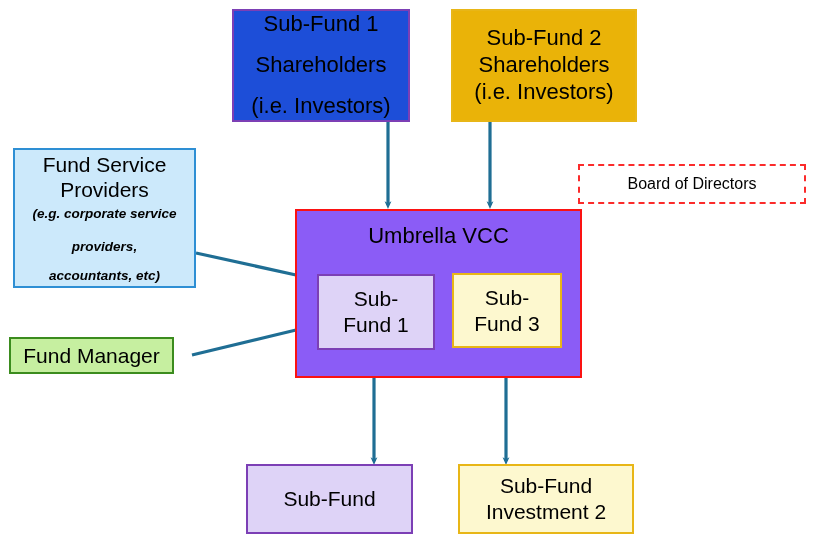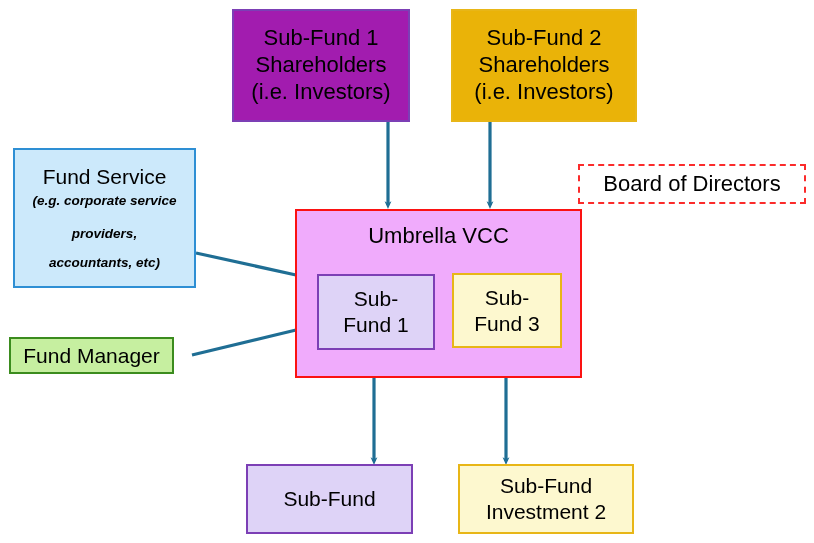--- a/index.html
+++ b/index.html
@@ -27,23 +27,24 @@
     text-align: center;
     color: #000000;
     line-height: 1.22;
     z-index: 3;
   }
   .node .ln { display: block; white-space: nowrap; }
 
   
   #sf1-shareholders {
     left: 232px; top: 9px; width: 178px; height: 113px;
-    background: #a21caf;
+    background: #1d4ed8;
     border: 2px solid #7C3FB5;
     font-size: 22px;
+    justify-content: space-between;
   }
   #sf2-shareholders {
     left: 451px; top: 9px; width: 186px; height: 113px;
     background: #eab308;
     border: 2px solid #E8B617;
     font-size: 22px;
   }
 
   
   #fund-service-providers {
@@ -65,27 +66,27 @@
     background: #C6EFA0;
     border: 2px solid #3B8C1E;
     font-size: 21px;
   }
 
   
   #board-of-directors {
     left: 578px; top: 164px; width: 228px; height: 40px;
     background: transparent;
     border: 2px dashed #FB2B2B;
-    font-size: 22px;
+    font-size: 16px;
   }
 
   
   #umbrella-vcc {
     left: 295px; top: 209px; width: 287px; height: 169px;
-    background: #f0abfc;
+    background: #8b5cf6;
     border: 2px solid #FB1212;
     display: block;
     z-index: 2;
   }
   #umbrella-vcc .vcc-title {
     position: absolute;
     left: 0; right: 0; top: 12px;
     text-align: center;
     font-size: 22px;
     color: #000;
@@ -157,20 +158,21 @@
   </div>
 
   <div class="node" id="sf2-shareholders">
     <span class="ln">Sub-Fund 2</span>
     <span class="ln">Shareholders</span>
     <span class="ln">(i.e. Investors)</span>
   </div>
 
   <div class="node" id="fund-service-providers">
     <span class="ln">Fund Service</span>
+    <span class="ln">Providers</span>
     <span class="ln sub">(e.g. corporate service</span>
     <span class="ln sub" style="margin-top:16px">providers,</span>
     <span class="ln sub" style="margin-top:12px">accountants, etc)</span>
   </div>
 
   <div class="node" id="fund-manager">
     <span class="ln">Fund Manager</span>
   </div>
 
   <div class="node" id="board-of-directors">

